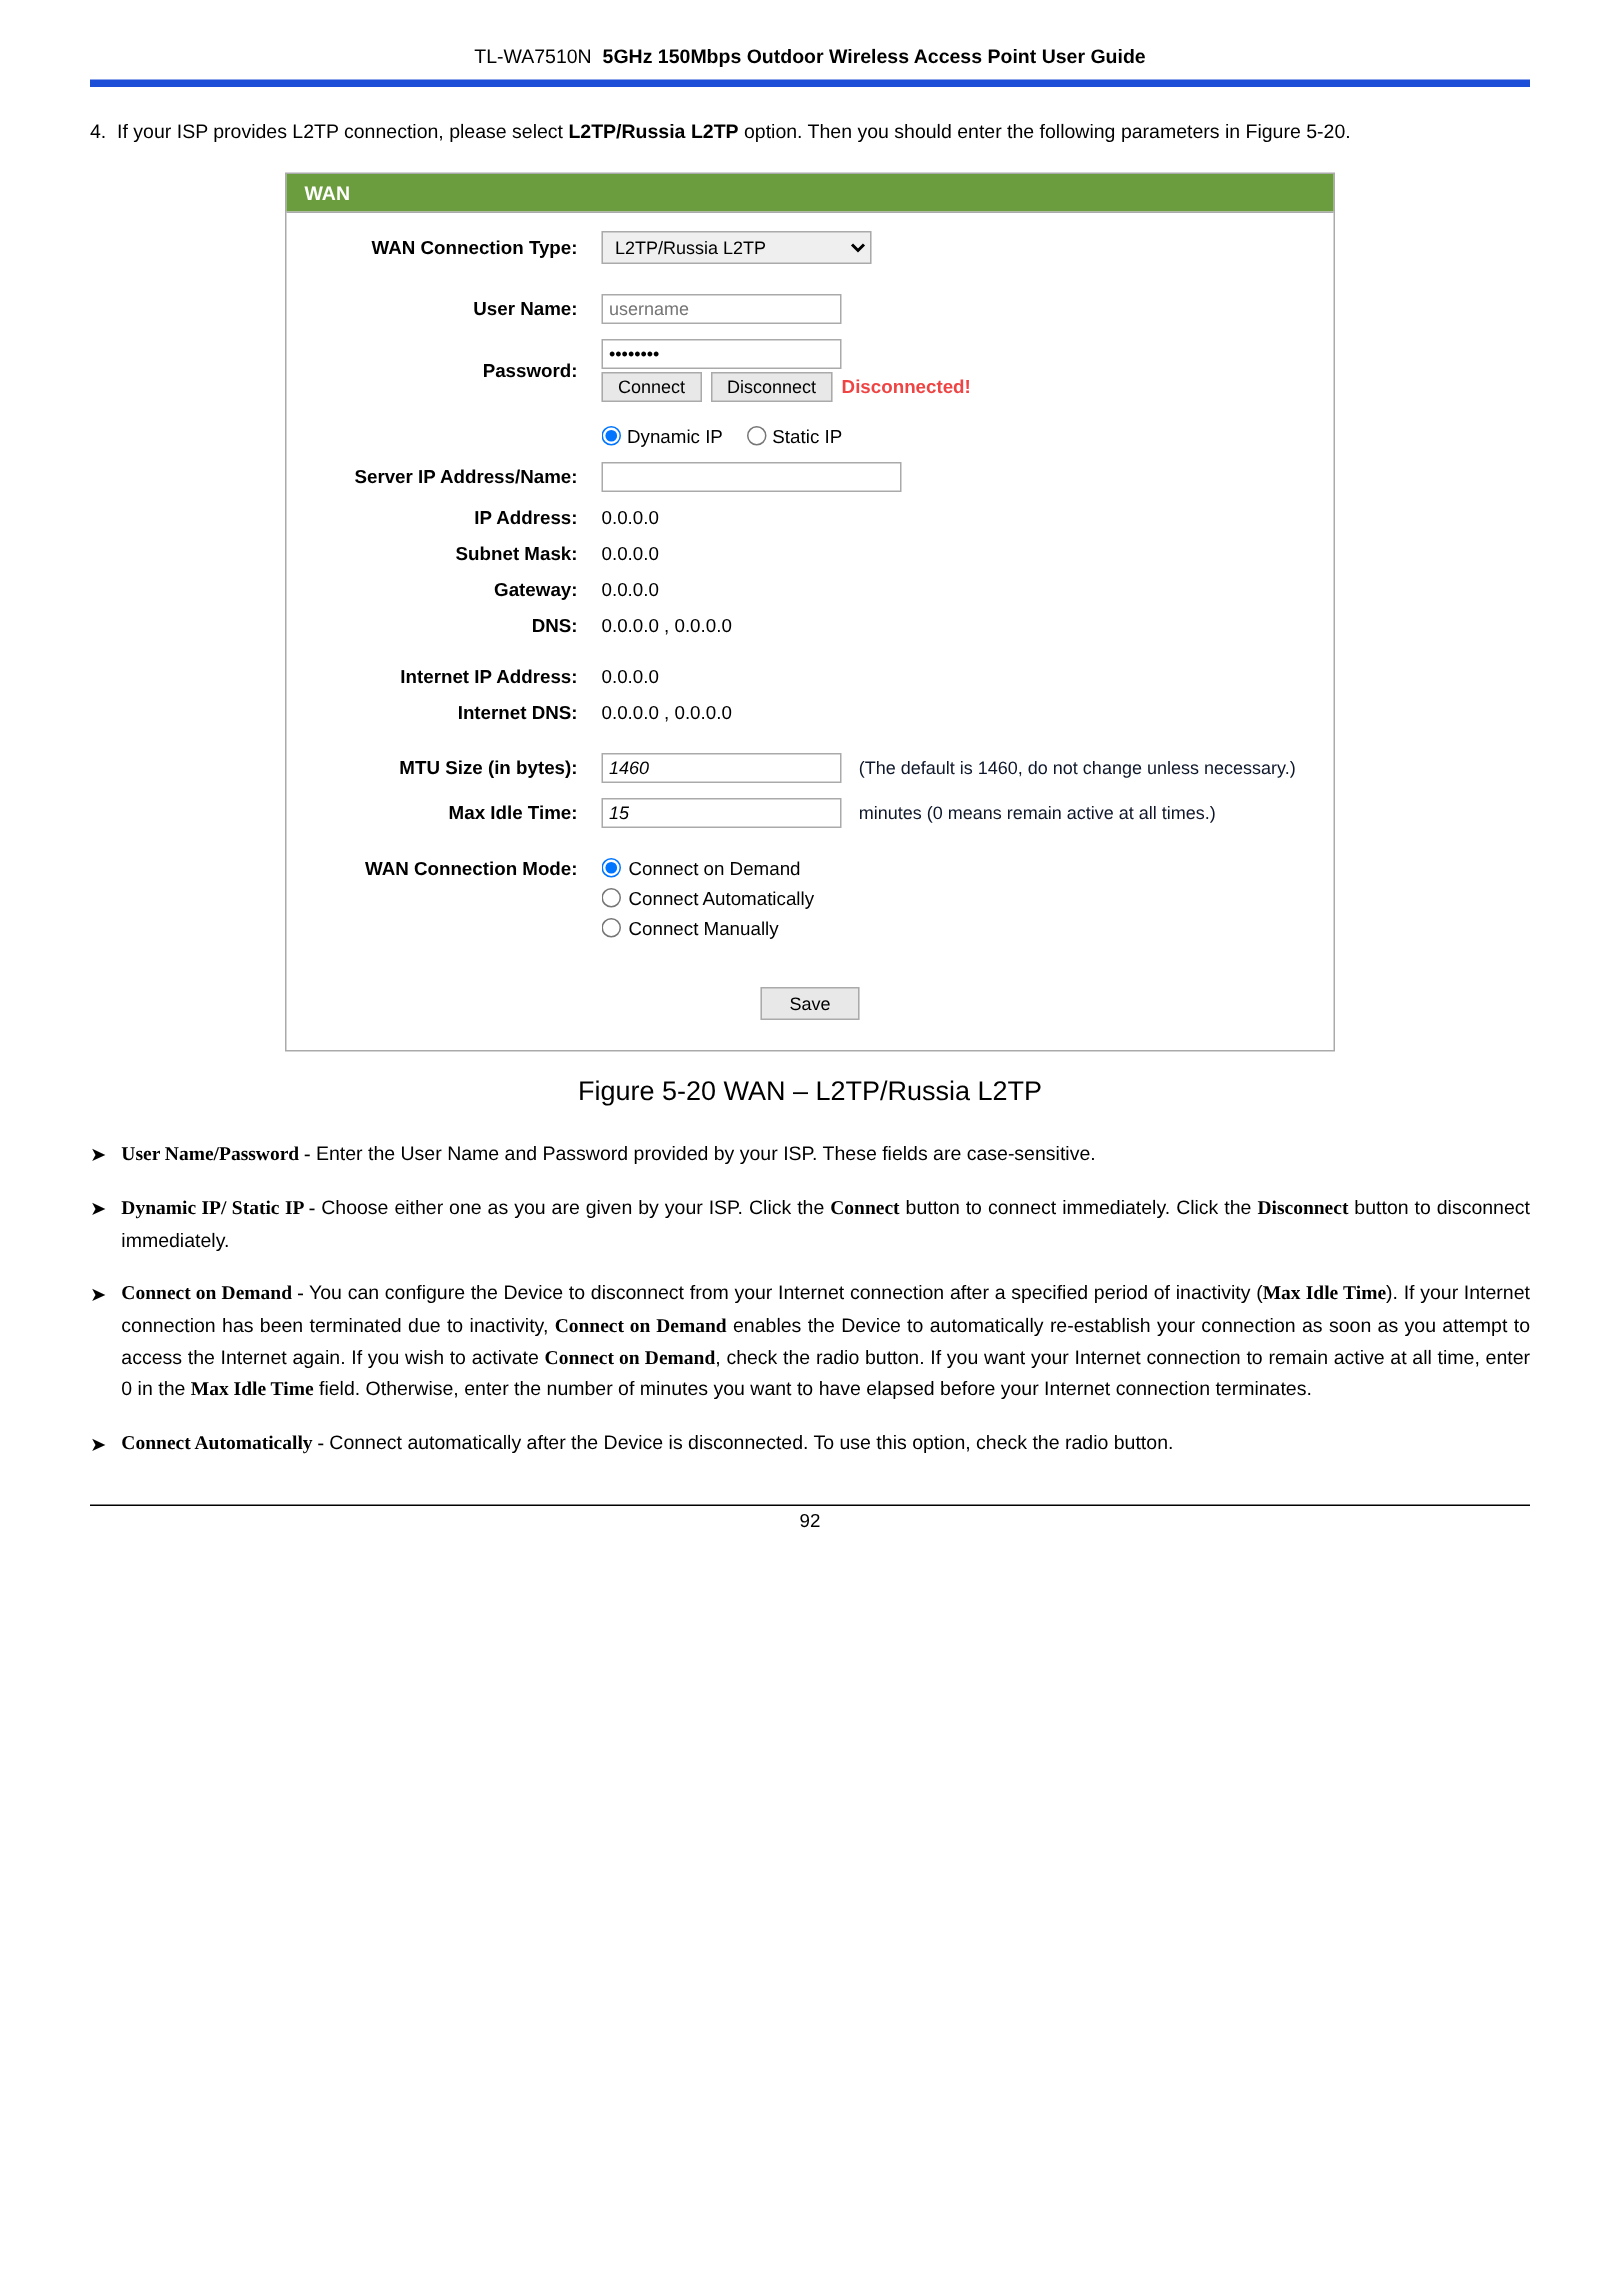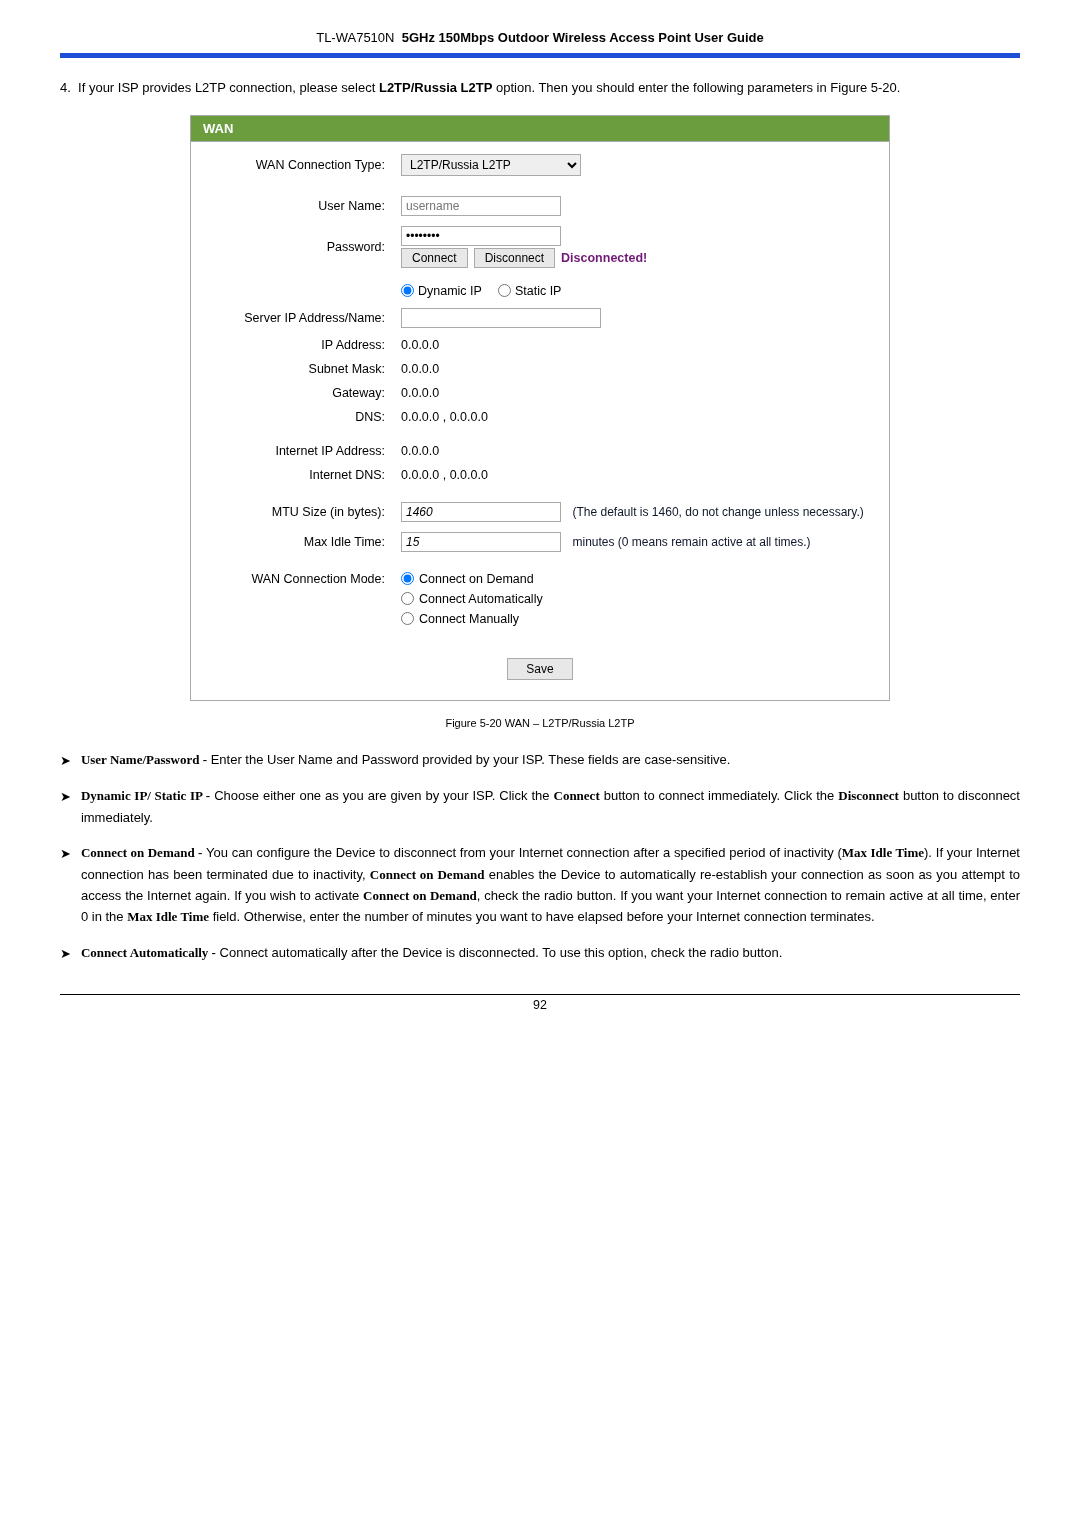--- a/index.html
+++ b/index.html
@@ -58,21 +58,21 @@
     .form-row {
       display: flex;
       align-items: center;
       margin-bottom: 10px;
       padding: 0 10px;
     }
     .form-label {
       width: 200px;
       text-align: right;
       padding-right: 16px;
-      font-weight: normal;
+      font-weight: bold;
       font-size: 12.5px;
       flex-shrink: 0;
     }
     .form-value {
       flex: 1;
       font-size: 12.5px;
     }
     .form-value input[type="text"],
     .form-value input[type="password"] {
       border: 1px solid #aaa;
@@ -94,21 +94,21 @@
       margin-top: 2px;
     }
     .btn {
       border: 1px solid #aaa;
       background: #e8e8e8;
       padding: 2px 10px;
       font-size: 12px;
       cursor: pointer;
     }
     .disconnected-text {
-      color: #701a75;
+      color: #ef4444;
       font-weight: bold;
       font-size: 12.5px;
     }
 
     .radio-row {
       display: flex;
       align-items: center;
       gap: 16px;
       margin-top: 6px;
       font-size: 12.5px;
@@ -167,21 +167,21 @@
       border: 1px solid #aaa;
       background: #e8e8e8;
       padding: 3px 18px;
       font-size: 12px;
       cursor: pointer;
     }
 
     
     .fig-caption {
       text-align: center;
-      font-size: 11px;
+      font-size: 18px;
       margin-bottom: 20px;
     }
 
     
     .bullet-list {
       list-style: none;
       padding: 0;
       margin: 0;
     }
     .bullet-item {

